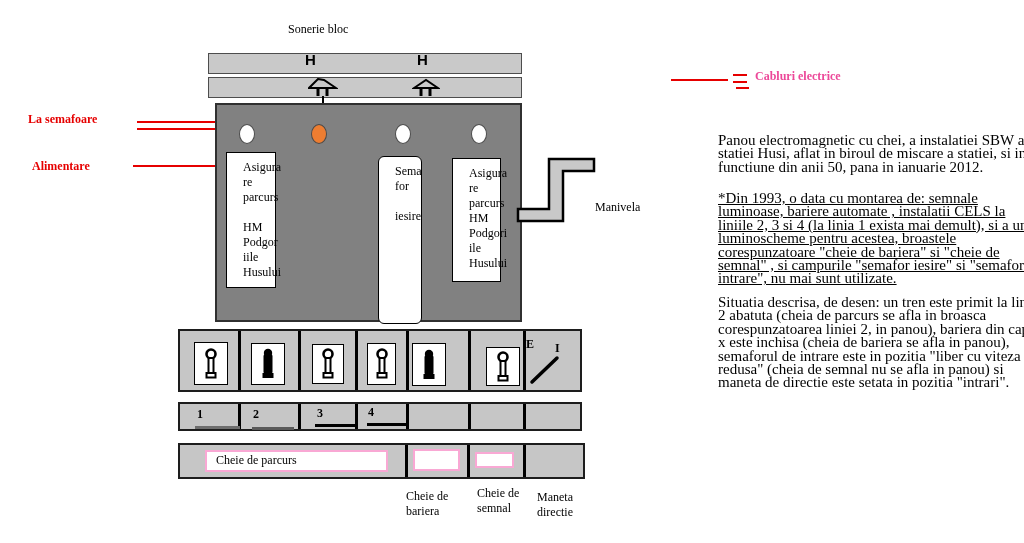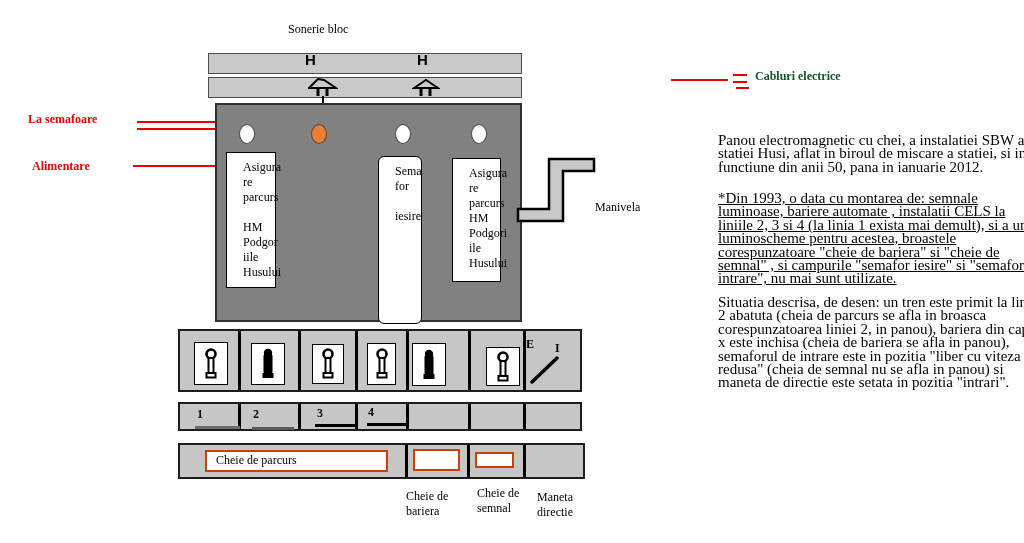--- a/index.html
+++ b/index.html
@@ -25,21 +25,21 @@
   .card4{left:432px;top:158px;width:49px;height:124px;}
   
   .rowbar{left:158px;background:#c6c6c6;border:2px solid #1d1d1d;box-sizing:border-box;}
   .keyrow{top:329px;width:404px;height:63px;}
   .numrow{top:402px;width:404px;height:29px;}
   .slotrow{top:443px;width:407px;height:36px;}
   .vdiv{width:3px;background:#000;top:0;bottom:0;}
   .keybox{background:#fff;border:1px solid #000;display:flex;align-items:center;justify-content:center;}
   .numlbl{font-size:12px;font-weight:bold;line-height:12px;}
   .slotmark{height:3px;}
-  .whiterect{background:#fff;border:2px solid #c2410c;box-sizing:border-box;}
+  .whiterect{background:#fff;border:2px solid #f9a8d4;box-sizing:border-box;}
   .parcurs-text{font-size:12px;line-height:17px;padding-left:9px;}
   
   .para{left:698px;width:323px;font-size:15px;line-height:13.4px;text-align:left;}
   .eilbl{font-size:12px;font-weight:bold;line-height:12px;}
 </style>
 </head>
 <body>
 
 <div id="stage">
 
@@ -65,21 +65,21 @@
   <div class="abs red" style="left: 8px; top: 112px; color: rgb(230, 0, 0);">La semafoare</div>
   <div class="abs redline" style="left: 117px; top: 121px; width: 79px; background: rgb(230, 0, 0);"></div>
   <div class="abs redline" style="left: 117px; top: 128px; width: 79px; background: rgb(230, 0, 0);"></div>
   <div class="abs red" style="left: 12px; top: 159px; color: rgb(230, 0, 0);">Alimentare</div>
   <div class="abs redline" style="left: 113px; top: 165px; width: 83px; background: rgb(230, 0, 0);"></div>
 
   <div class="abs redline" style="left: 651px; top: 79px; width: 57px; background: rgb(230, 0, 0);"></div>
   <div class="abs redline" style="left: 713px; top: 74px; width: 14px; background: rgb(230, 0, 0);"></div>
   <div class="abs redline" style="left: 713px; top: 81px; width: 14px; background: rgb(230, 0, 0);"></div>
   <div class="abs redline" style="left: 716px; top: 87px; width: 13px; background: rgb(230, 0, 0);"></div>
-  <div class="abs red" style="left: 735px; top: 69px; color: #14532d;">Cabluri electrice</div>
+  <div class="abs red" style="left: 735px; top: 69px; color: #ec4899;">Cabluri electrice</div>
 
   <div class="abs panel"></div>
 
   <div class="abs lamp" style="left: 219px; background: rgb(255, 255, 255);"></div>
   <div class="abs lamp" style="left: 291px; background: rgb(237, 125, 49);"></div>
   <div class="abs lamp" style="left: 375px; background: rgb(255, 255, 255);"></div>
   <div class="abs lamp" style="left: 451px; background: rgb(255, 255, 255);"></div>
 
   <div class="abs card card1">Asigura
 re

